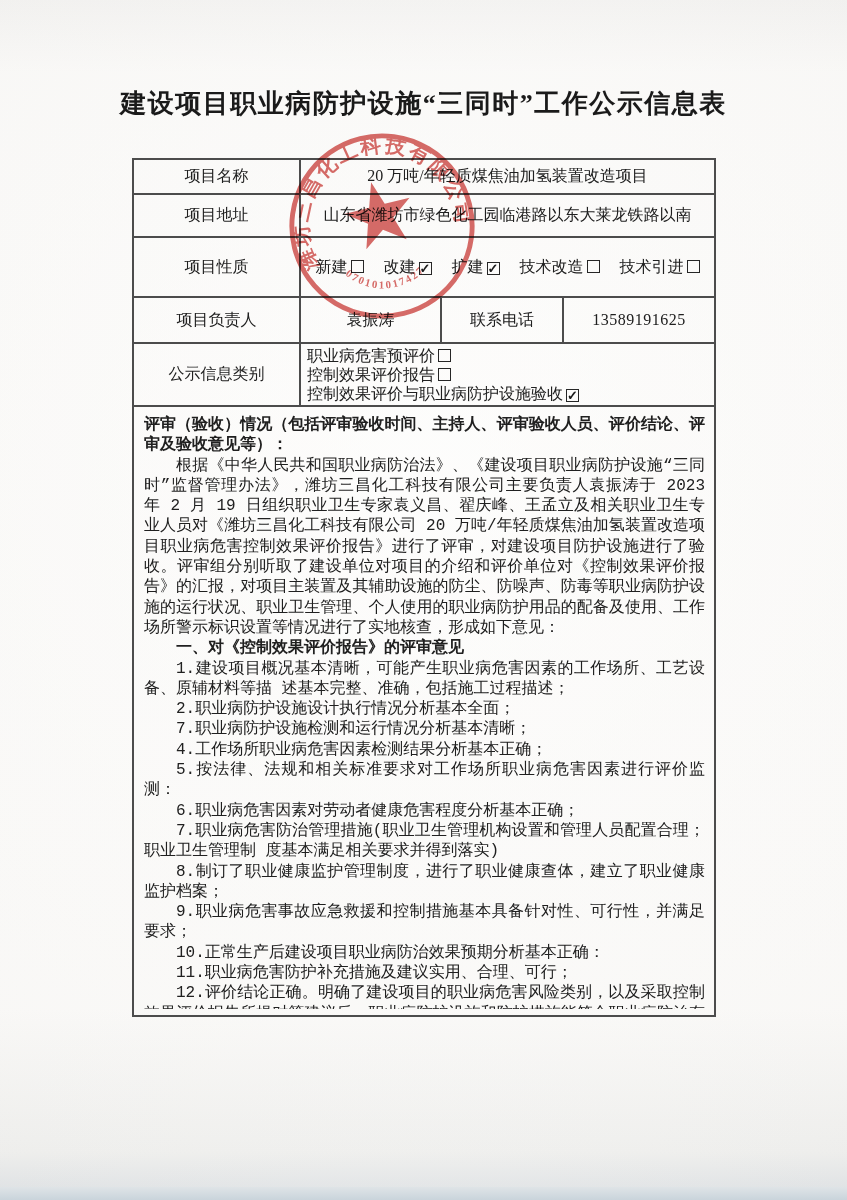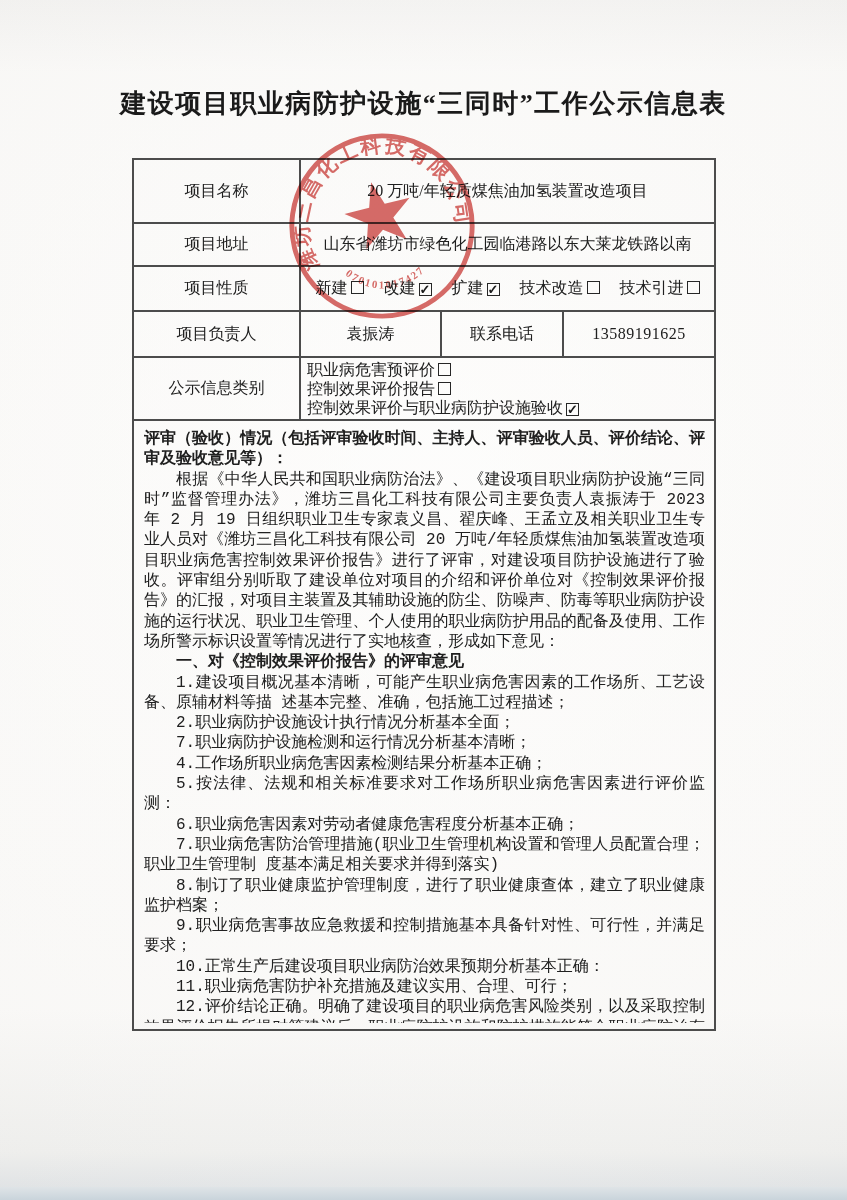--- a/index.html
+++ b/index.html
@@ -68,31 +68,31 @@
 
   <table class="form">
     <colgroup>
       <col style="width:167px">
         <col style="width:141px">
         <col style="width:122px">
         <col>
     </colgroup>
 
     <tbody>
-        <tr style="height:64px">
+        <tr style="height:35px">
       <td class="lbl">项目名称</td>
       <td class="ctr" colspan="3">20 万吨/年轻质煤焦油加氢装置改造项目</td>
     </tr>
 
     <tr style="height:43px">
       <td class="lbl">项目地址</td>
       <td class="ctr" colspan="3">山东省潍坊市绿色化工园临港路以东大莱龙铁路以南</td>
     </tr>
 
-    <tr style="height:45px">
+    <tr style="height:60px">
       <td class="lbl">项目性质</td>
       <td colspan="3">
         <div class="opt-row">
           <span class="opt"><span>新建</span><span class="cbx"></span></span>
           <span class="opt"><span>改建</span><span class="cbx">✓</span></span>
           <span class="opt"><span>扩建</span><span class="cbx">✓</span></span>
           <span class="opt"><span>技术改造</span><span class="cbx"></span></span>
           <span class="opt"><span>技术引进</span><span class="cbx"></span></span>
         </div>
       </td>

